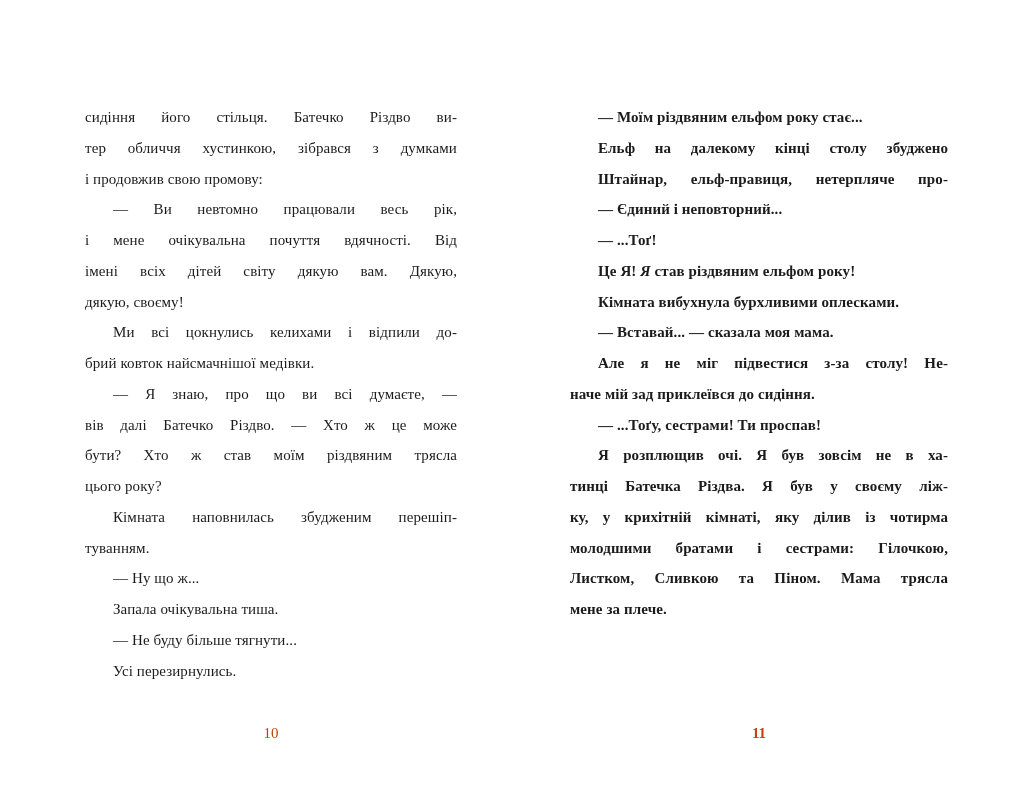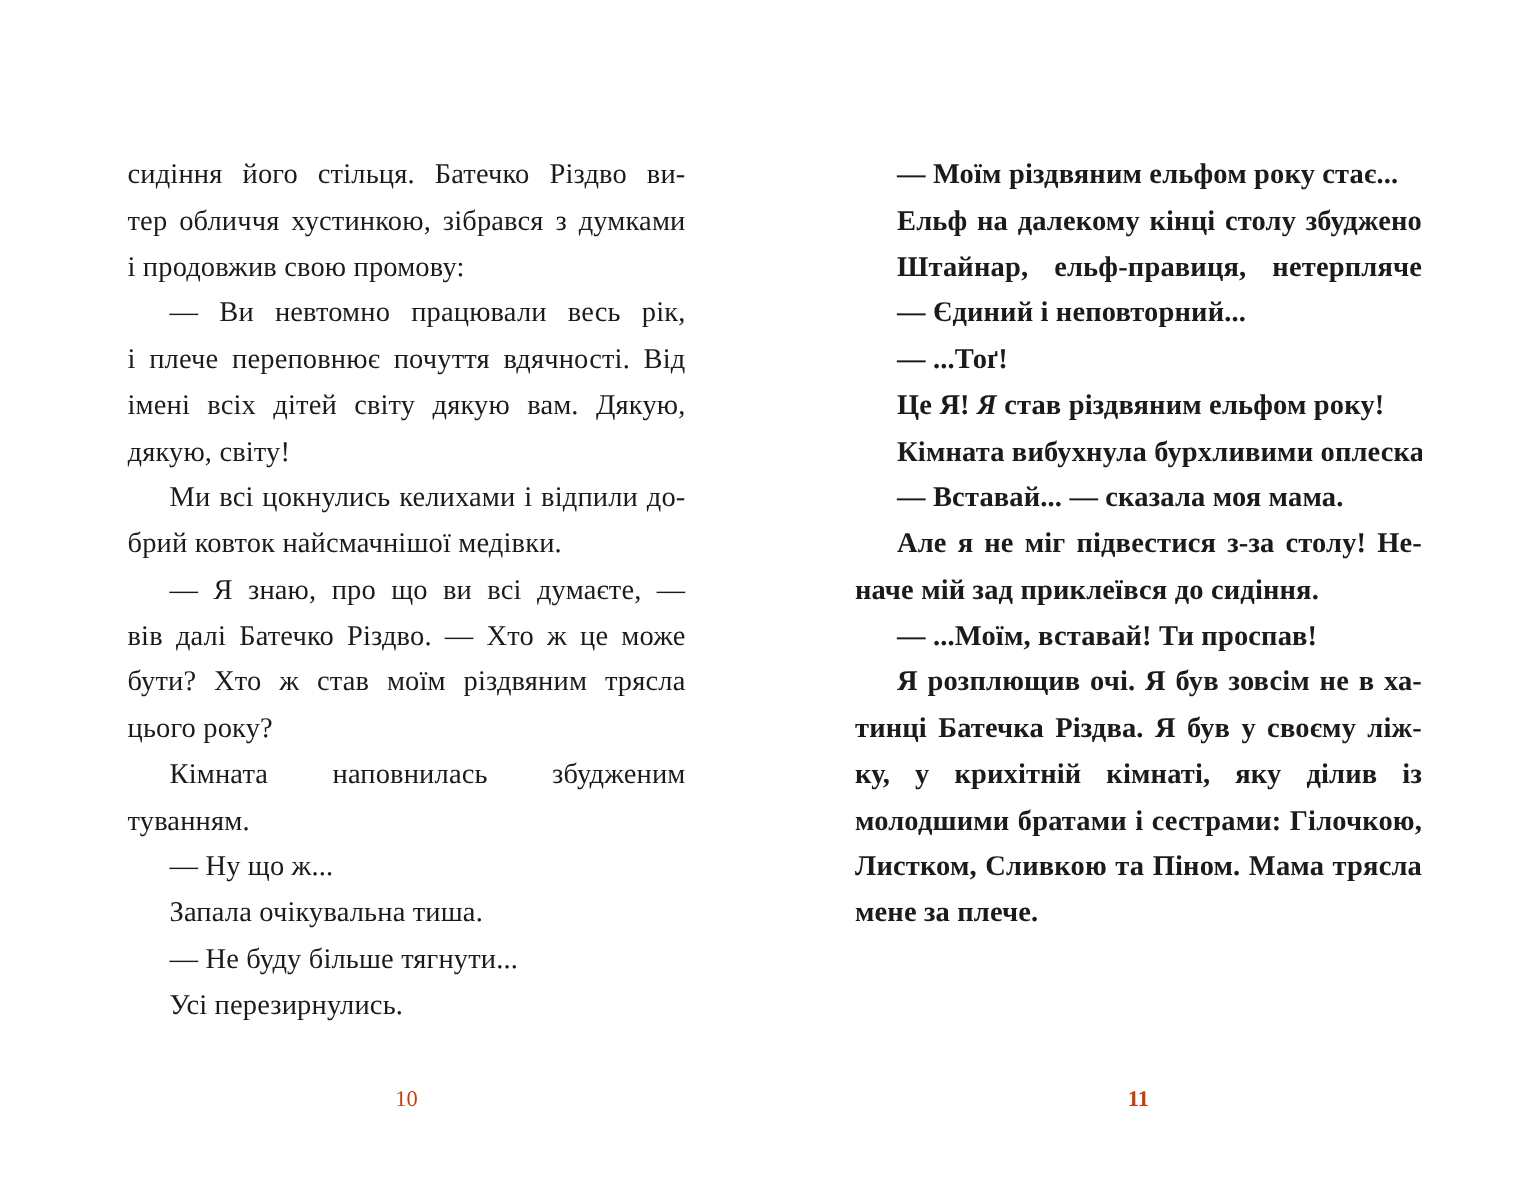--- a/index.html
+++ b/index.html
@@ -19,21 +19,21 @@
     position: absolute;
     top: 102px;
     height: 660px;
   }
   .page-left  { left: 85px;  width: 372px; }
   .page-right { left: 570px; width: 378px; font-weight: bold; }
 
   .text-block { width: 100%; }
 
   .line {
-    font-size: 19px;
+    font-size: 15px;
     height: 30.75px;
     line-height: 30.75px;
     white-space: nowrap;
     overflow: hidden;
     text-align: left;
     letter-spacing: 0.1px;
   }
   .line.indent { padding-left: 28px; }
   .line.justify {
     white-space: normal;
@@ -55,23 +55,23 @@
 </style>
 </head>
 <body>
 
 <section class="page page-left">
   <div class="text-block">
       <div class="line justify">сидіння його стільця. Батечко Різдво ви-</div>
       <div class="line justify">тер обличчя хустинкою, зібрався з думками</div>
       <div class="line">і продовжив свою промову:</div>
       <div class="line indent justify">— Ви невтомно працювали весь рік,</div>
-      <div class="line justify">і плече переповнює почуття вдячності. Від</div>
+      <div class="line justify">і мене очікувальна почуття вдячності. Від</div>
       <div class="line justify">імені всіх дітей світу дякую вам. Дякую,</div>
-      <div class="line">дякую, світу!</div>
+      <div class="line">дякую, своєму!</div>
       <div class="line indent justify">Ми всі цокнулись келихами і відпили до-</div>
       <div class="line">брий ковток найсмачнішої медівки.</div>
       <div class="line indent justify">— Я знаю, про що ви всі думаєте, —</div>
       <div class="line justify">вів далі Батечко Різдво. — Хто ж це може</div>
       <div class="line justify">бути? Хто ж став моїм різдвяним трясла</div>
       <div class="line">цього року?</div>
       <div class="line indent justify">Кімната наповнилась збудженим перешіп-</div>
       <div class="line">туванням.</div>
       <div class="line indent">— Ну що ж...</div>
       <div class="line indent">Запала очікувальна тиша.</div>
@@ -86,21 +86,21 @@
       <div class="line indent">— Моїм різдвяним ельфом року стає...</div>
       <div class="line indent justify">Ельф на далекому кінці столу збуджено</div>
       <div class="line indent justify">Штайнар, ельф-правиця, нетерпляче про-</div>
       <div class="line indent">— Єдиний і неповторний...</div>
       <div class="line indent">— ...Тоґ!</div>
       <div class="line indent"><span>Це Я! </span><span class="run-italic">Я</span><span> став різдвяним ельфом року!</span></div>
       <div class="line indent">Кімната вибухнула бурхливими оплесками.</div>
       <div class="line indent">— Вставай... — сказала моя мама.</div>
       <div class="line indent justify">Але я не міг підвестися з-за столу! Не-</div>
       <div class="line">наче мій зад приклеївся до сидіння.</div>
-      <div class="line indent">— ...Моїм, вставай! Ти проспав!</div>
+      <div class="line indent">— ...Тоґу, сестрами! Ти проспав!</div>
       <div class="line indent justify">Я розплющив очі. Я був зовсім не в ха-</div>
       <div class="line justify">тинці Батечка Різдва. Я був у своєму ліж-</div>
       <div class="line justify">ку, у крихітній кімнаті, яку ділив із чотирма</div>
       <div class="line justify">молодшими братами і сестрами: Гілочкою,</div>
       <div class="line justify">Листком, Сливкою та Піном. Мама трясла</div>
       <div class="line">мене за плече.</div>
     </div>
   <div class="page-number">11</div>
 </section>
 

